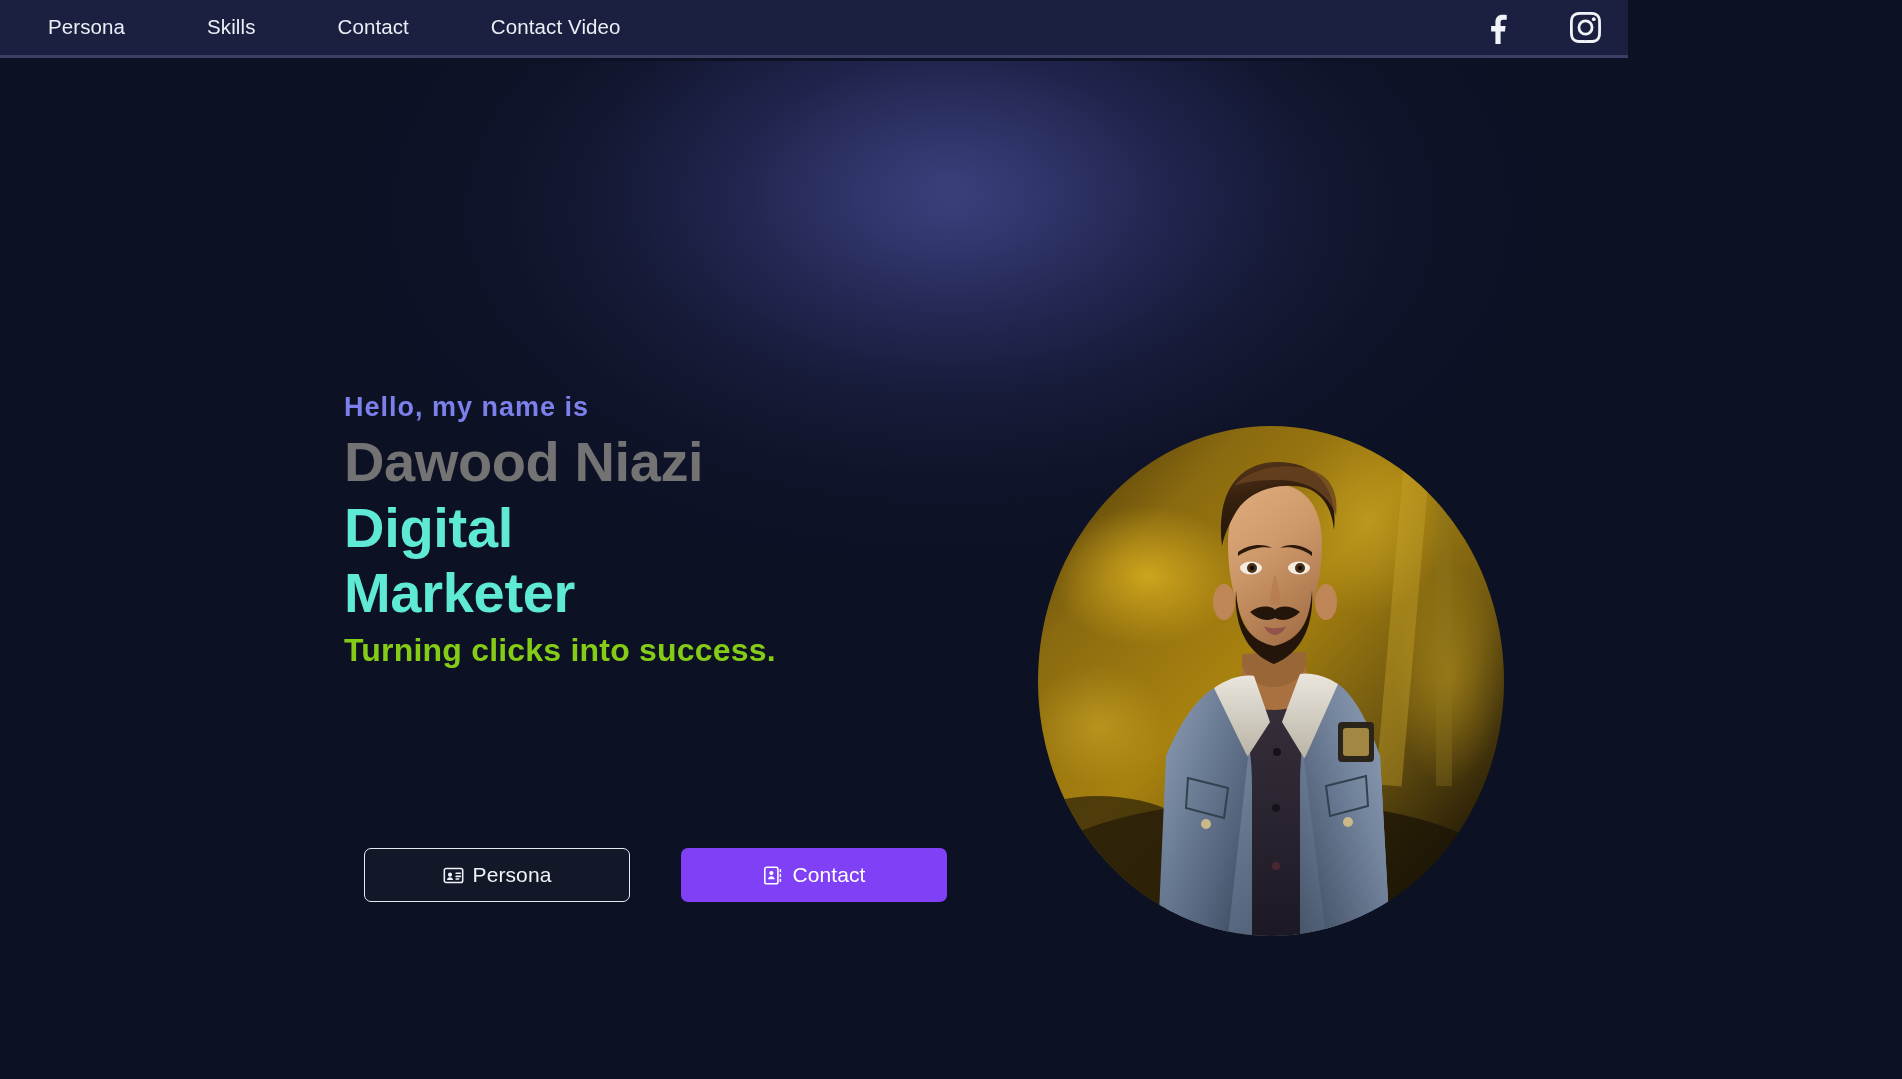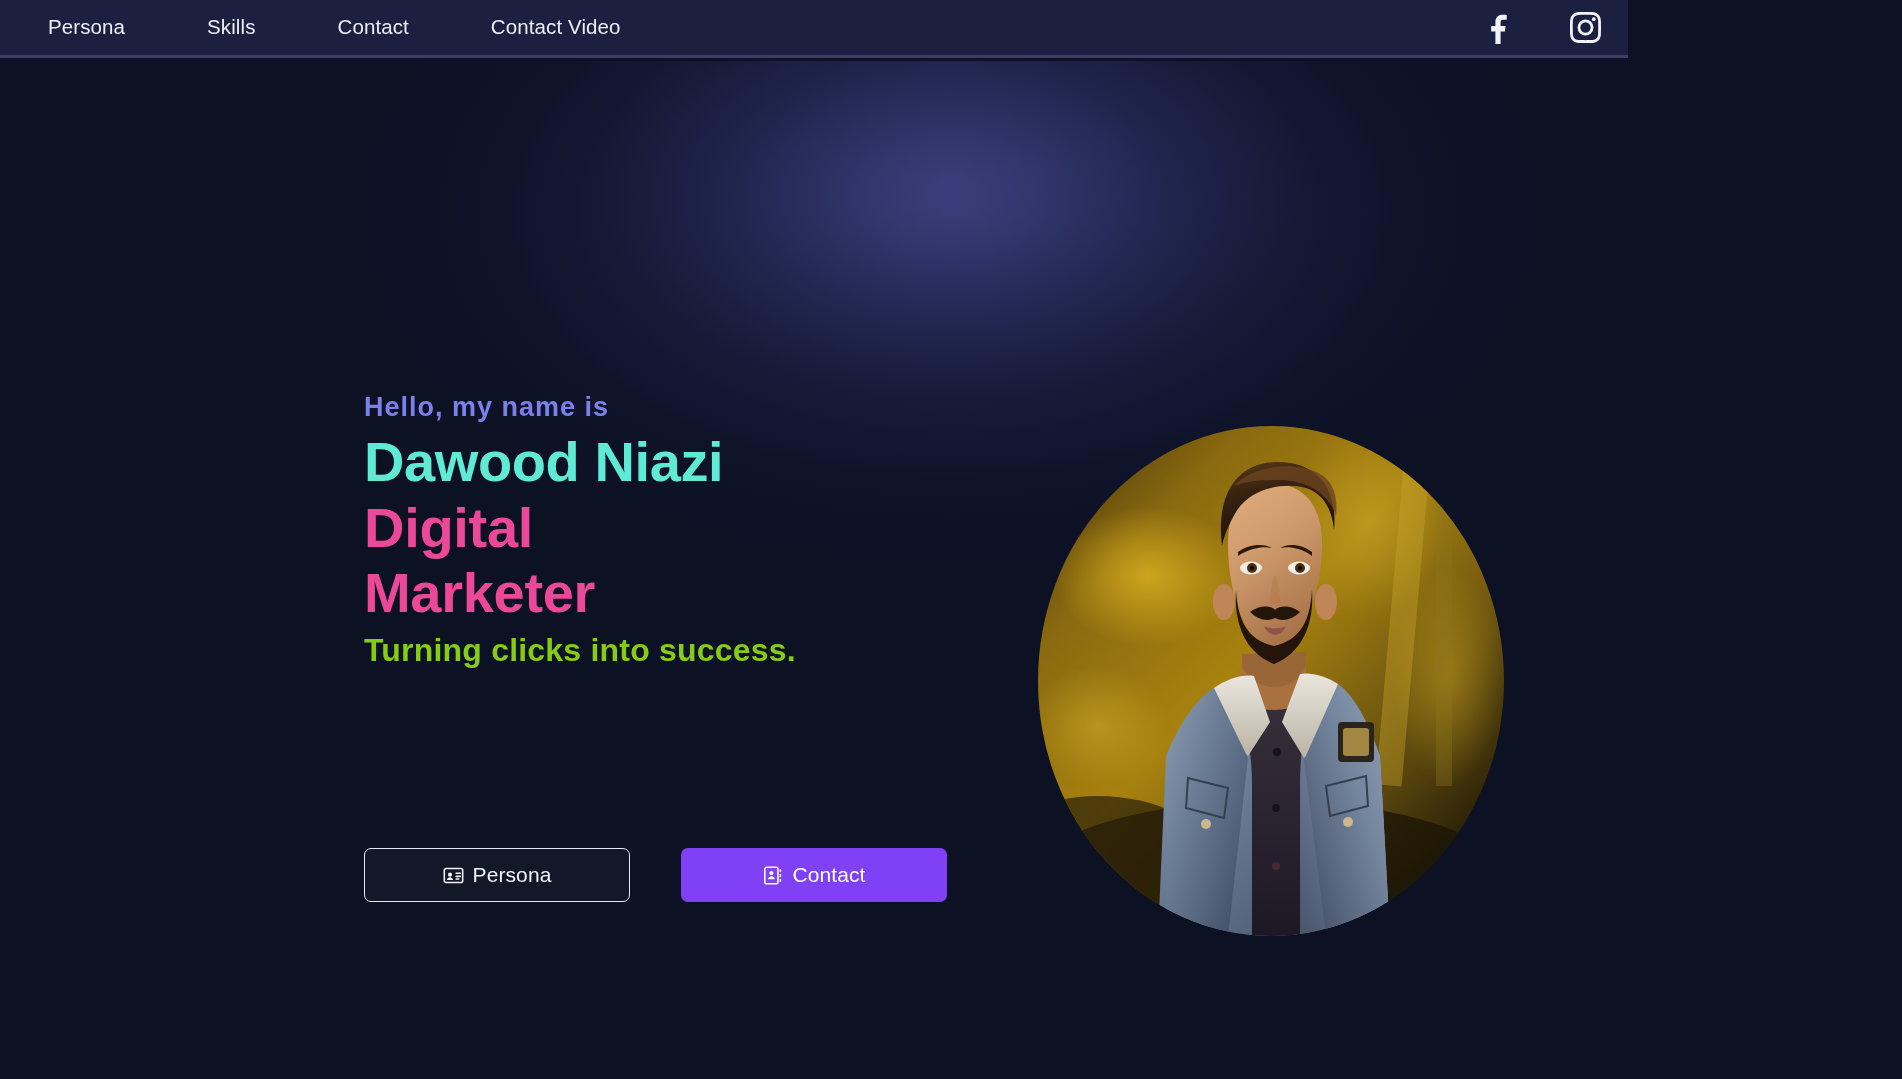--- a/index.html
+++ b/index.html
@@ -112,45 +112,45 @@
   }
 
   #hero-inner {
     position: absolute;
     inset: 0;
   }
 
   
   #hero-text {
     position: absolute;
-    left: 364px;
+    left: 344px;
     top: 330px;
     width: 620px;
   }
 
   #greeting {
     color: #7b80eb;
     font-size: 27px;
     font-weight: 700;
     letter-spacing: 1.0px;
     line-height: 1.2;
     margin-bottom: 8px;
   }
 
   #name {
-    color: #5eead4;
+    color: #737373;
     font-size: 56px;
     font-weight: 700;
     letter-spacing: -0.4px;
     line-height: 1.12;
     margin-bottom: 2px;
   }
 
   #role {
-    color: #ec4899;
+    color: #5eead4;
     font-size: 56px;
     font-weight: 700;
     letter-spacing: -0.3px;
     line-height: 1.15;
     max-width: 330px;
   }
 
   #tagline {
     color: #84cc16;
     font-size: 32px;

